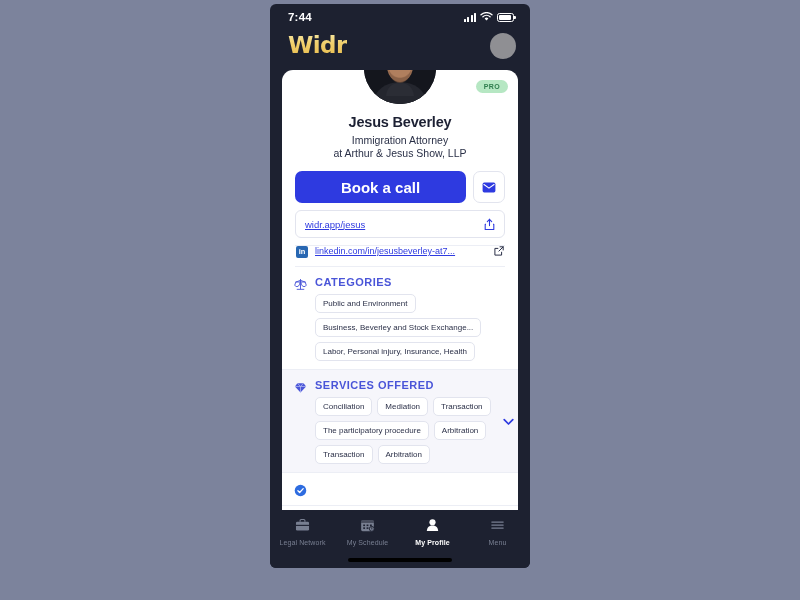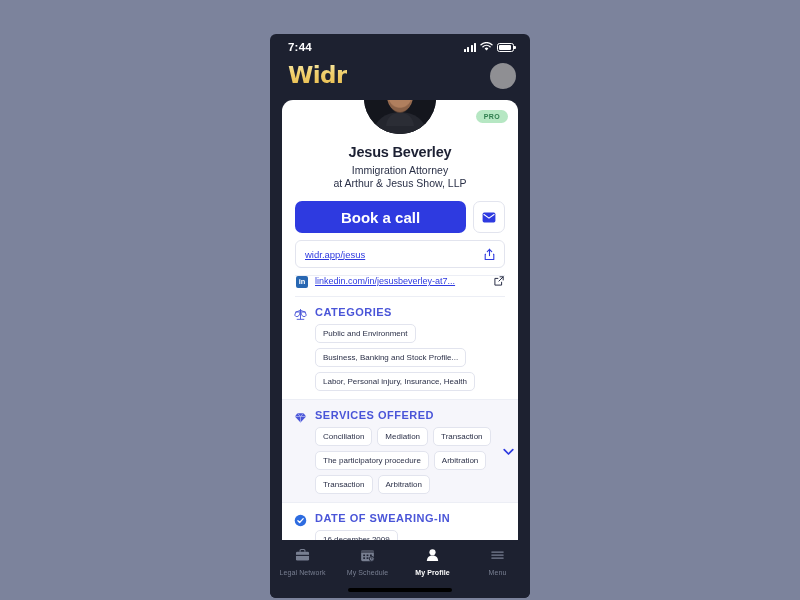--- a/index.html
+++ b/index.html
@@ -11,21 +11,21 @@
   }
   #stage {
     position: relative;
     width: 800px; height: 600px;
     background: #7c839c;
   }
 
   
   #phone {
     position: absolute;
-    left: 270px; top: 34px;
+    left: 270px; top: 4px;
     width: 260px; height: 564px;
     background: #1d2130;
     border-radius: 6px;
     overflow: hidden;
     display: flex;
     flex-direction: column;
   }
 
   
   .statusbar {
@@ -416,21 +416,21 @@
             <div class="section">
               <div class="sec-icon">
                 <svg width="13" height="13" viewBox="0 0 14 14">
                   <path d="M7 1.6v10.2M3.4 12.2h7.2M2 4.3h10M7 2.6 2 4.3l-1.2 3.4a2.6 2.6 0 0 0 4.8 0ZM7 2.6l5 1.7 1.2 3.4a2.6 2.6 0 0 1-4.8 0Z" stroke="#4a55d8" stroke-width="1" fill="none" stroke-linecap="round" stroke-linejoin="round"></path>
                 </svg>
               </div>
               <div class="sec-body">
                 <div class="sec-title">CATEGORIES</div>
                 <div class="chips">
                   <div class="chip block">Public and Environment</div>
-                  <div class="chip block">Business, Banking and Stock Profile...</div>
+                  <div class="chip block">Business, Beverley and Stock Exchange...</div>
                   <div class="chip block">Labor, Personal injury, Insurance, Health</div>
                 </div>
               </div>
             </div>
             <div class="section tinted">
               <div class="sec-icon">
                 <svg width="13" height="13" viewBox="0 0 14 14">
                   <path d="M3.6 2.3h6.8l2.6 3.6L7 12.4 1 5.9Z" fill="#4a55d8"></path>
                   <path d="M1 5.9h12M3.6 2.3 7 5.9l3.4-3.6M7 5.9v6.5" stroke="#b9c0f3" stroke-width=".8" fill="none" stroke-linejoin="round"></path>
                 </svg>
@@ -450,26 +450,20 @@
               <div class="chevron"><svg width="11" height="8" viewBox="0 0 11 8">
                   <path d="M1.2 1.6 5.5 6 9.8 1.6" stroke="#2e3ae0" stroke-width="1.7" fill="none" stroke-linecap="round" stroke-linejoin="round"></path>
                 </svg></div>
             </div>
             <div class="section">
               <div class="sec-icon">
                 <svg width="13" height="13" viewBox="0 0 14 14">
                   <circle cx="7" cy="7" r="6.2" fill="#2e6ce0"></circle>
                   <path d="M4.2 7.2 6.1 9.1l3.8-4.1" stroke="#fff" stroke-width="1.4" fill="none" stroke-linecap="round" stroke-linejoin="round"></path>
                 </svg>
-              </div>
-              <div class="sec-body">
-                <div class="sec-title">DATE OF SWEARING-IN</div>
-                <div class="chips">
-                  <div class="chip block">16 december 2009</div>
-                </div>
               </div>
             </div>
           </div>
       </div>
     </div>
 
     <div class="tabbar" id="tabbar">
         <div class="tab">
           <span><svg width="15" height="14" viewBox="0 0 16 15">
               <rect x="1" y="4" width="14" height="9.4" rx="1.4" fill="#787f91"></rect>

